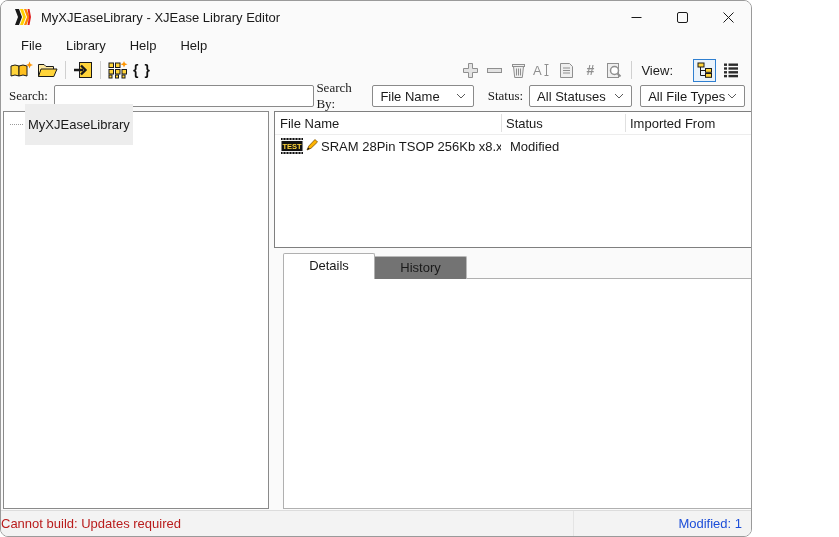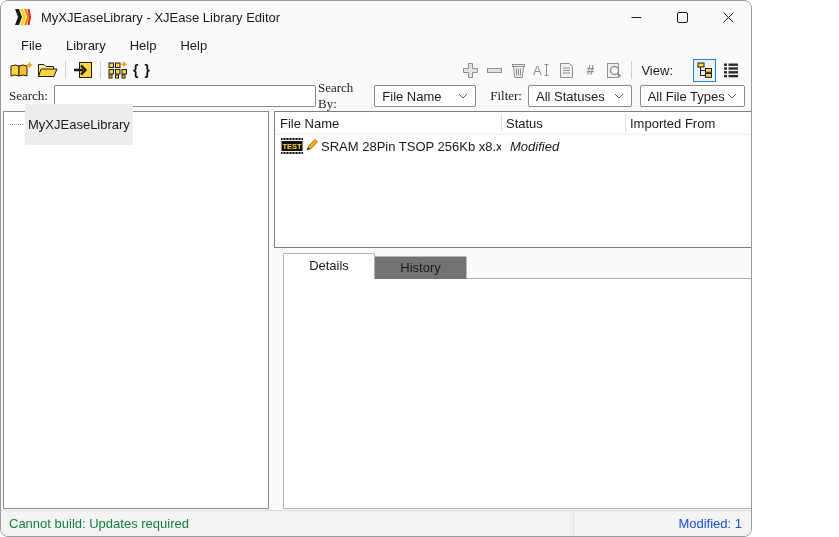--- a/index.html
+++ b/index.html
@@ -53,34 +53,34 @@
   .tree-dots { display:inline-block; width:13px; height:0; border-top:1px dotted #9a9a9a; margin:0 2px 0 4px; }
   .tree-label { background:#ededed; padding:12px 3px; line-height:17px; }
 
   .list-panel { position:absolute; left:273px; width:563px; top:2px; height:137px; background:#fff; border:1px solid #7f7f7f; }
   .list-header { position:relative; display:grid; grid-template-columns:226px 124px 1fr; height:23px; align-items:center; border-bottom:1px solid #ededed; }
   .hdr-cell { padding-left:5px; overflow:hidden; white-space:nowrap; }
   .hdr-sep { position:absolute; top:2px; bottom:2px; width:1px; background:#e0e0e0; }
   .hdr-sep.s1 { left:226px; } .hdr-sep.s2 { left:350px; }
   .list-row { display:grid; grid-template-columns:226px 124px 1fr; height:22px; align-items:center; }
   .cell-name { display:flex; align-items:center; padding-left:4px; white-space:nowrap; overflow:hidden; }
-  .cell-status { padding-left:9px;font-style:italic; }
+  .cell-status { padding-left:9px; }
   .chip { position:relative; width:26px; height:16px; flex:0 0 auto; }
   .pencil { width:13px; height:13px; margin:-4px 2px 0 1px; flex:0 0 auto; }
 
   .tabs { position:absolute; left:282px; top:144px; height:26px; display:flex; z-index:2; }
   .tab { width:92px; text-align:center; }
   .tab.active { background:#fff; border:1px solid #b0b0b0; border-bottom:none; border-radius:2px 2px 0 0; height:26px; line-height:24px; }
   .tab.inactive { background:#737373; border:1px solid #b9b9b9; border-left:none; border-bottom:none; border-radius:0 2px 0 0; height:23px; margin-top:3px; line-height:21px; }
 
   .details-panel { position:absolute; left:282px; width:549px; top:169px; bottom:1px; background:#fff; border:1px solid #b0b0b0; }
 
   
   .statusbar { position:absolute; left:0; right:0; bottom:0; height:26px; background:#f3f3f3; border-top:1px solid #dcdcdc; display:flex; align-items:center; }
-  .status-left { padding-left:8px; color:#15803d; }
+  .status-left { color:#b91c1c; }
   .status-right { margin-left:auto; width:178px; height:100%; display:flex; align-items:center; justify-content:flex-end; padding-right:9px; color:#1d4ed8; border-left:1px solid #e4e4e4; }
 
   svg { display:block; }
 </style>
 </head>
 <body>
 
 <div class="window">
 
   <div class="titlebar">
@@ -229,21 +229,21 @@
   <div class="searchbar">
     <label>Search:</label>
     <input class="search-input" type="text" value="" style="">
     <label class="lbl-searchby">Search By:</label>
     <div class="combo combo-searchby">
       <span class="val">File Name</span>
       <svg width="10" height="6" viewBox="0 0 10 6">
           <path d="M1 1 L5 5 L9 1" stroke="#5a5a5a" fill="none"></path>
         </svg>
     </div>
-    <label>Filter:</label>
+    <label>Status:</label>
     <div class="combo combo-status">
       <span class="val">All Statuses</span>
       <svg width="10" height="6" viewBox="0 0 10 6">
           <path d="M1 1 L5 5 L9 1" stroke="#5a5a5a" fill="none"></path>
         </svg>
     </div>
     <div class="combo combo-types">
       <span class="val">All File Types</span>
       <svg width="10" height="6" viewBox="0 0 10 6">
           <path d="M1 1 L5 5 L9 1" stroke="#5a5a5a" fill="none"></path>

